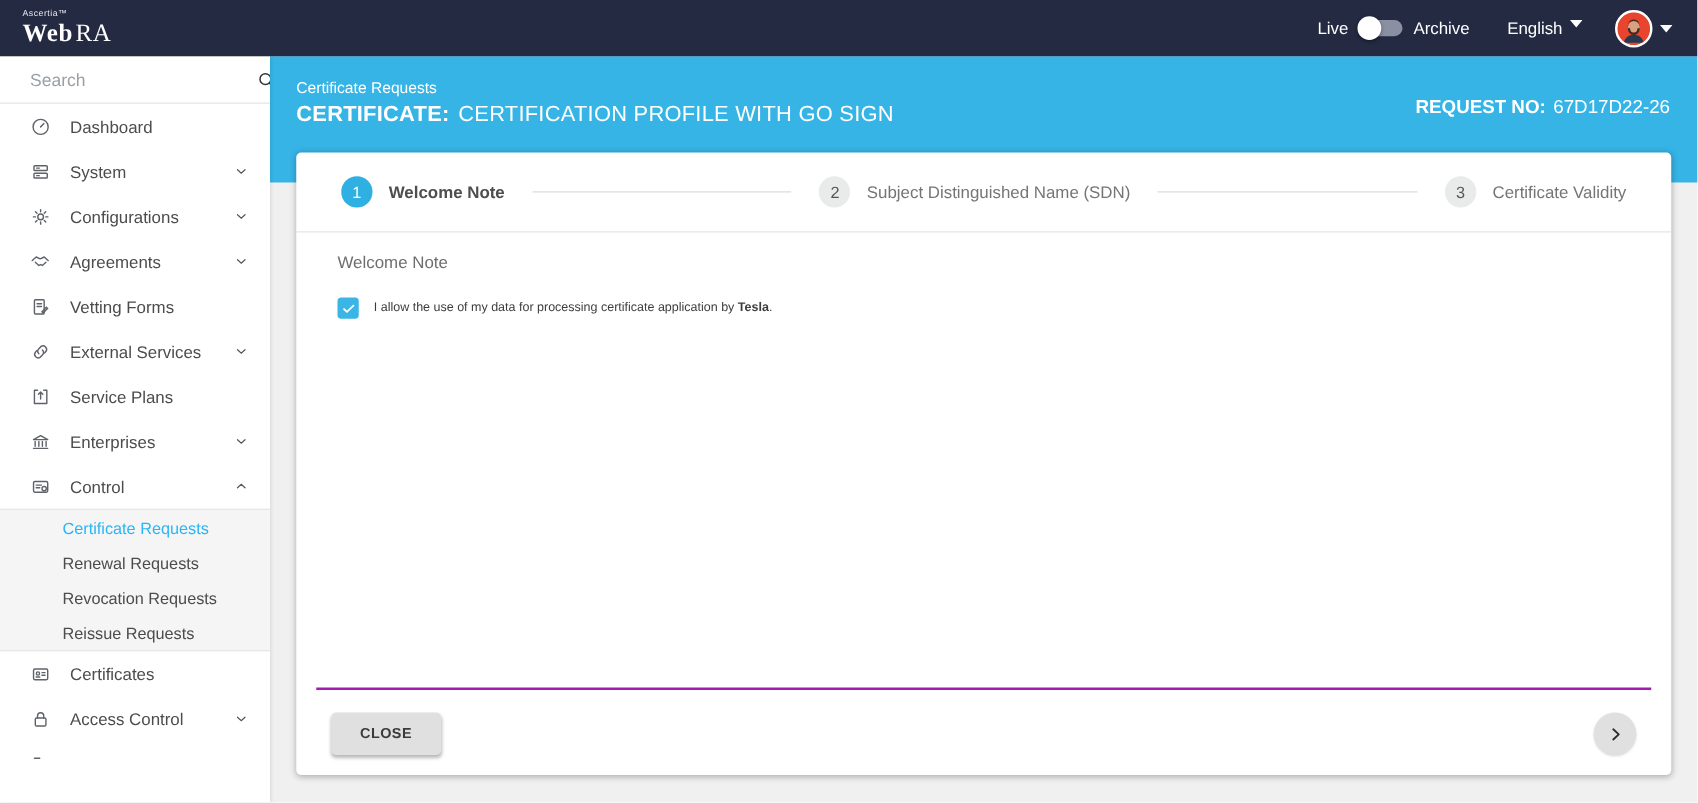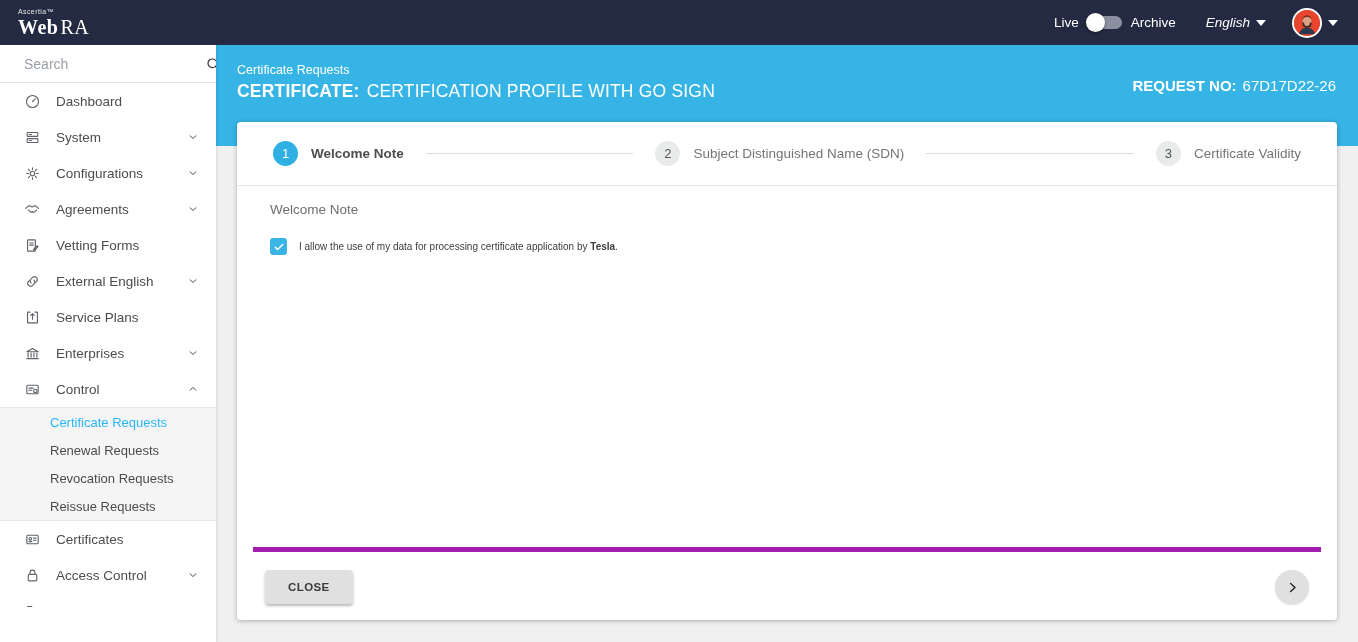--- a/index.html
+++ b/index.html
@@ -22,21 +22,21 @@
   .brand .product { font-size: 20px; letter-spacing: .5px; font-family: Liberation Serif, serif; }
   .brand .product b { font-weight: 700; }
   .brand .product .lt { font-weight: 400; margin-left: 2px; }
   .topbar-right { display: flex; align-items: center; color: #fff; font-size: 13.5px; }
   .toggle-wrap { display: flex; align-items: center; gap: 9px; }
   .toggle { width: 34px; height: 13px; background: #8a90a2; border-radius: 7px; position: relative; cursor: pointer; }
   .toggle .knob {
     position: absolute; left: -2px; top: -3px; width: 19px; height: 19px;
     background: #fff; border-radius: 50%; box-shadow: 0 1px 3px rgba(0,0,0,.45);
   }
-  .lang { display: flex; align-items: center; gap: 6px; margin-left: 30px; cursor: pointer; font-style: italic; }
+  .lang { display: flex; align-items: flex-start; gap: 6px; margin-left: 30px; cursor: pointer; }
   .avatar-wrap { display: flex; align-items: center; gap: 6px; margin-left: 26px; cursor: pointer; }
   .avatar { width: 30px; height: 30px; border-radius: 50%; border: 2px solid #fff; overflow: hidden; background: #e8452f; }
   .caret { width: 10px; height: 8px; fill: #fff; }
 
   
   .sidebar {
     position: absolute; top: 45px; left: 0; width: 216px; bottom: 0;
     background: #fff; z-index: 5; box-shadow: 1px 0 3px rgba(0,0,0,.10);
     overflow: hidden;
   }
@@ -100,21 +100,21 @@
   .consent-row { display: flex; align-items: center; gap: 12px; margin-top: 21px; }
   .checkbox {
     width: 17px; height: 17px; border-radius: 3px; background: #3ab5e6;
     display: flex; align-items: center; justify-content: center; cursor: pointer; flex-shrink: 0;
   }
   .checkbox svg { width: 12px; height: 12px; }
   .consent-text { font-size: 10px; color: #3d3d3d; }
   .consent-text b { font-weight: 700; }
 
   .card-footer {
-    margin: 0 16px; border-top: 5px solid #a21caf;
+    margin: 0 16px; border-top: 2px solid #a21caf;
     display: flex; align-items: center; justify-content: space-between;
     padding: 18px 12px 16px 12px; flex-shrink: 0; gap: 28px;
   }
   .close-btn {
     border: none; background: #e0e0e0; color: #3b3b3b; font-family: "Liberation Sans", sans-serif;
     font-size: 11.5px; font-weight: 700; letter-spacing: .4px;
     padding: 11px 23px; border-radius: 4px; cursor: pointer;
     box-shadow: 0 2px 3px rgba(0,0,0,.28);
   }
   .next-btn {
@@ -221,21 +221,21 @@
         <path d="M13.5 17.5l5-5 1.3 1.3-5 5z"></path>
       </svg>
     <span class="nav-label">Vetting Forms</span>
   </div>
 
   <div class="nav-item">
     <svg class="nav-ic" viewBox="0 0 24 24" fill="none" stroke="currentColor" stroke-width="1.6" stroke-linecap="round">
         <path d="M10 14a4 4 0 0 1 0-5.6l2.3-2.3a4 4 0 0 1 5.6 5.6l-1.5 1.5"></path>
         <path d="M14 10a4 4 0 0 1 0 5.6l-2.3 2.3a4 4 0 0 1-5.6-5.6l1.5-1.5"></path>
       </svg>
-    <span class="nav-label">External English</span>
+    <span class="nav-label">External Services</span>
     <svg class="chev" viewBox="0 0 24 24" fill="none" stroke="currentColor" stroke-width="2" stroke-linecap="round">
         <path d="M6 9.5l6 5.5 6-5.5"></path>
       </svg>
   </div>
 
   <div class="nav-item">
     <svg class="nav-ic" viewBox="0 0 24 24" fill="none" stroke="currentColor" stroke-width="1.6" stroke-linecap="round" stroke-linejoin="round">
         <path d="M8.5 4.5H5v15h14v-15h-3.5"></path>
         <path d="M12 14.5V6.5m0 0L9.5 9M12 6.5L14.5 9"></path>
       </svg>

